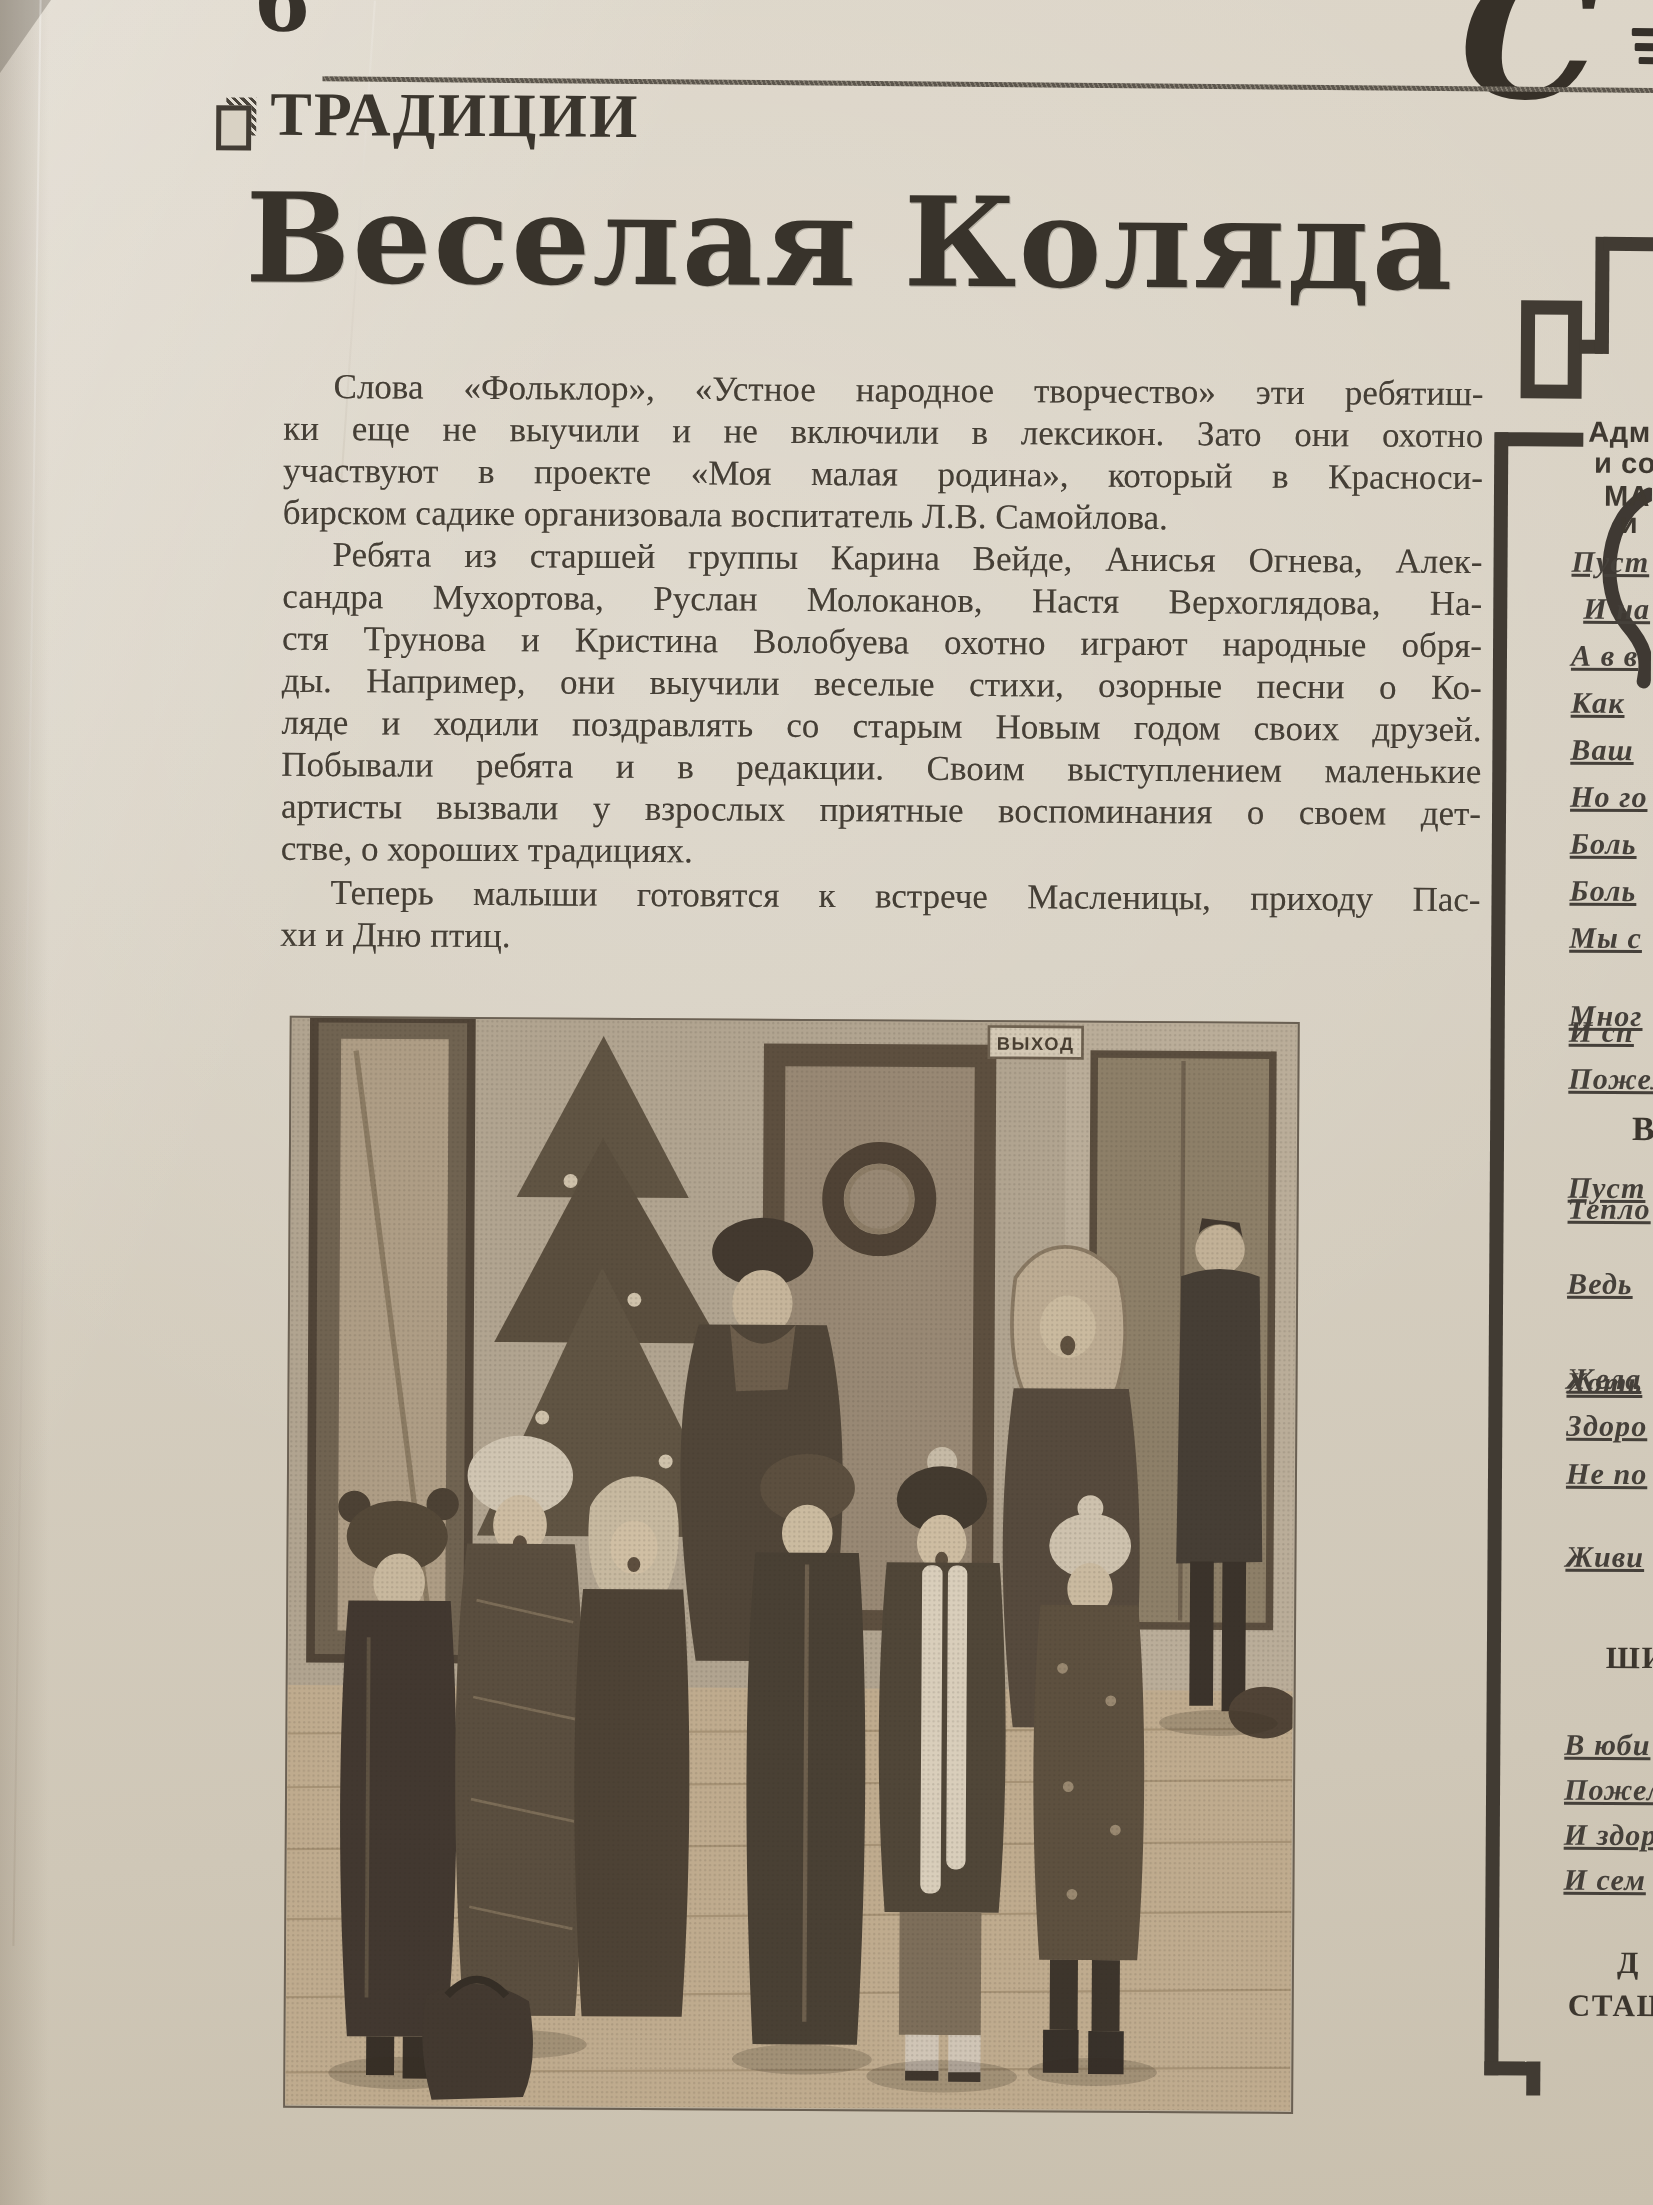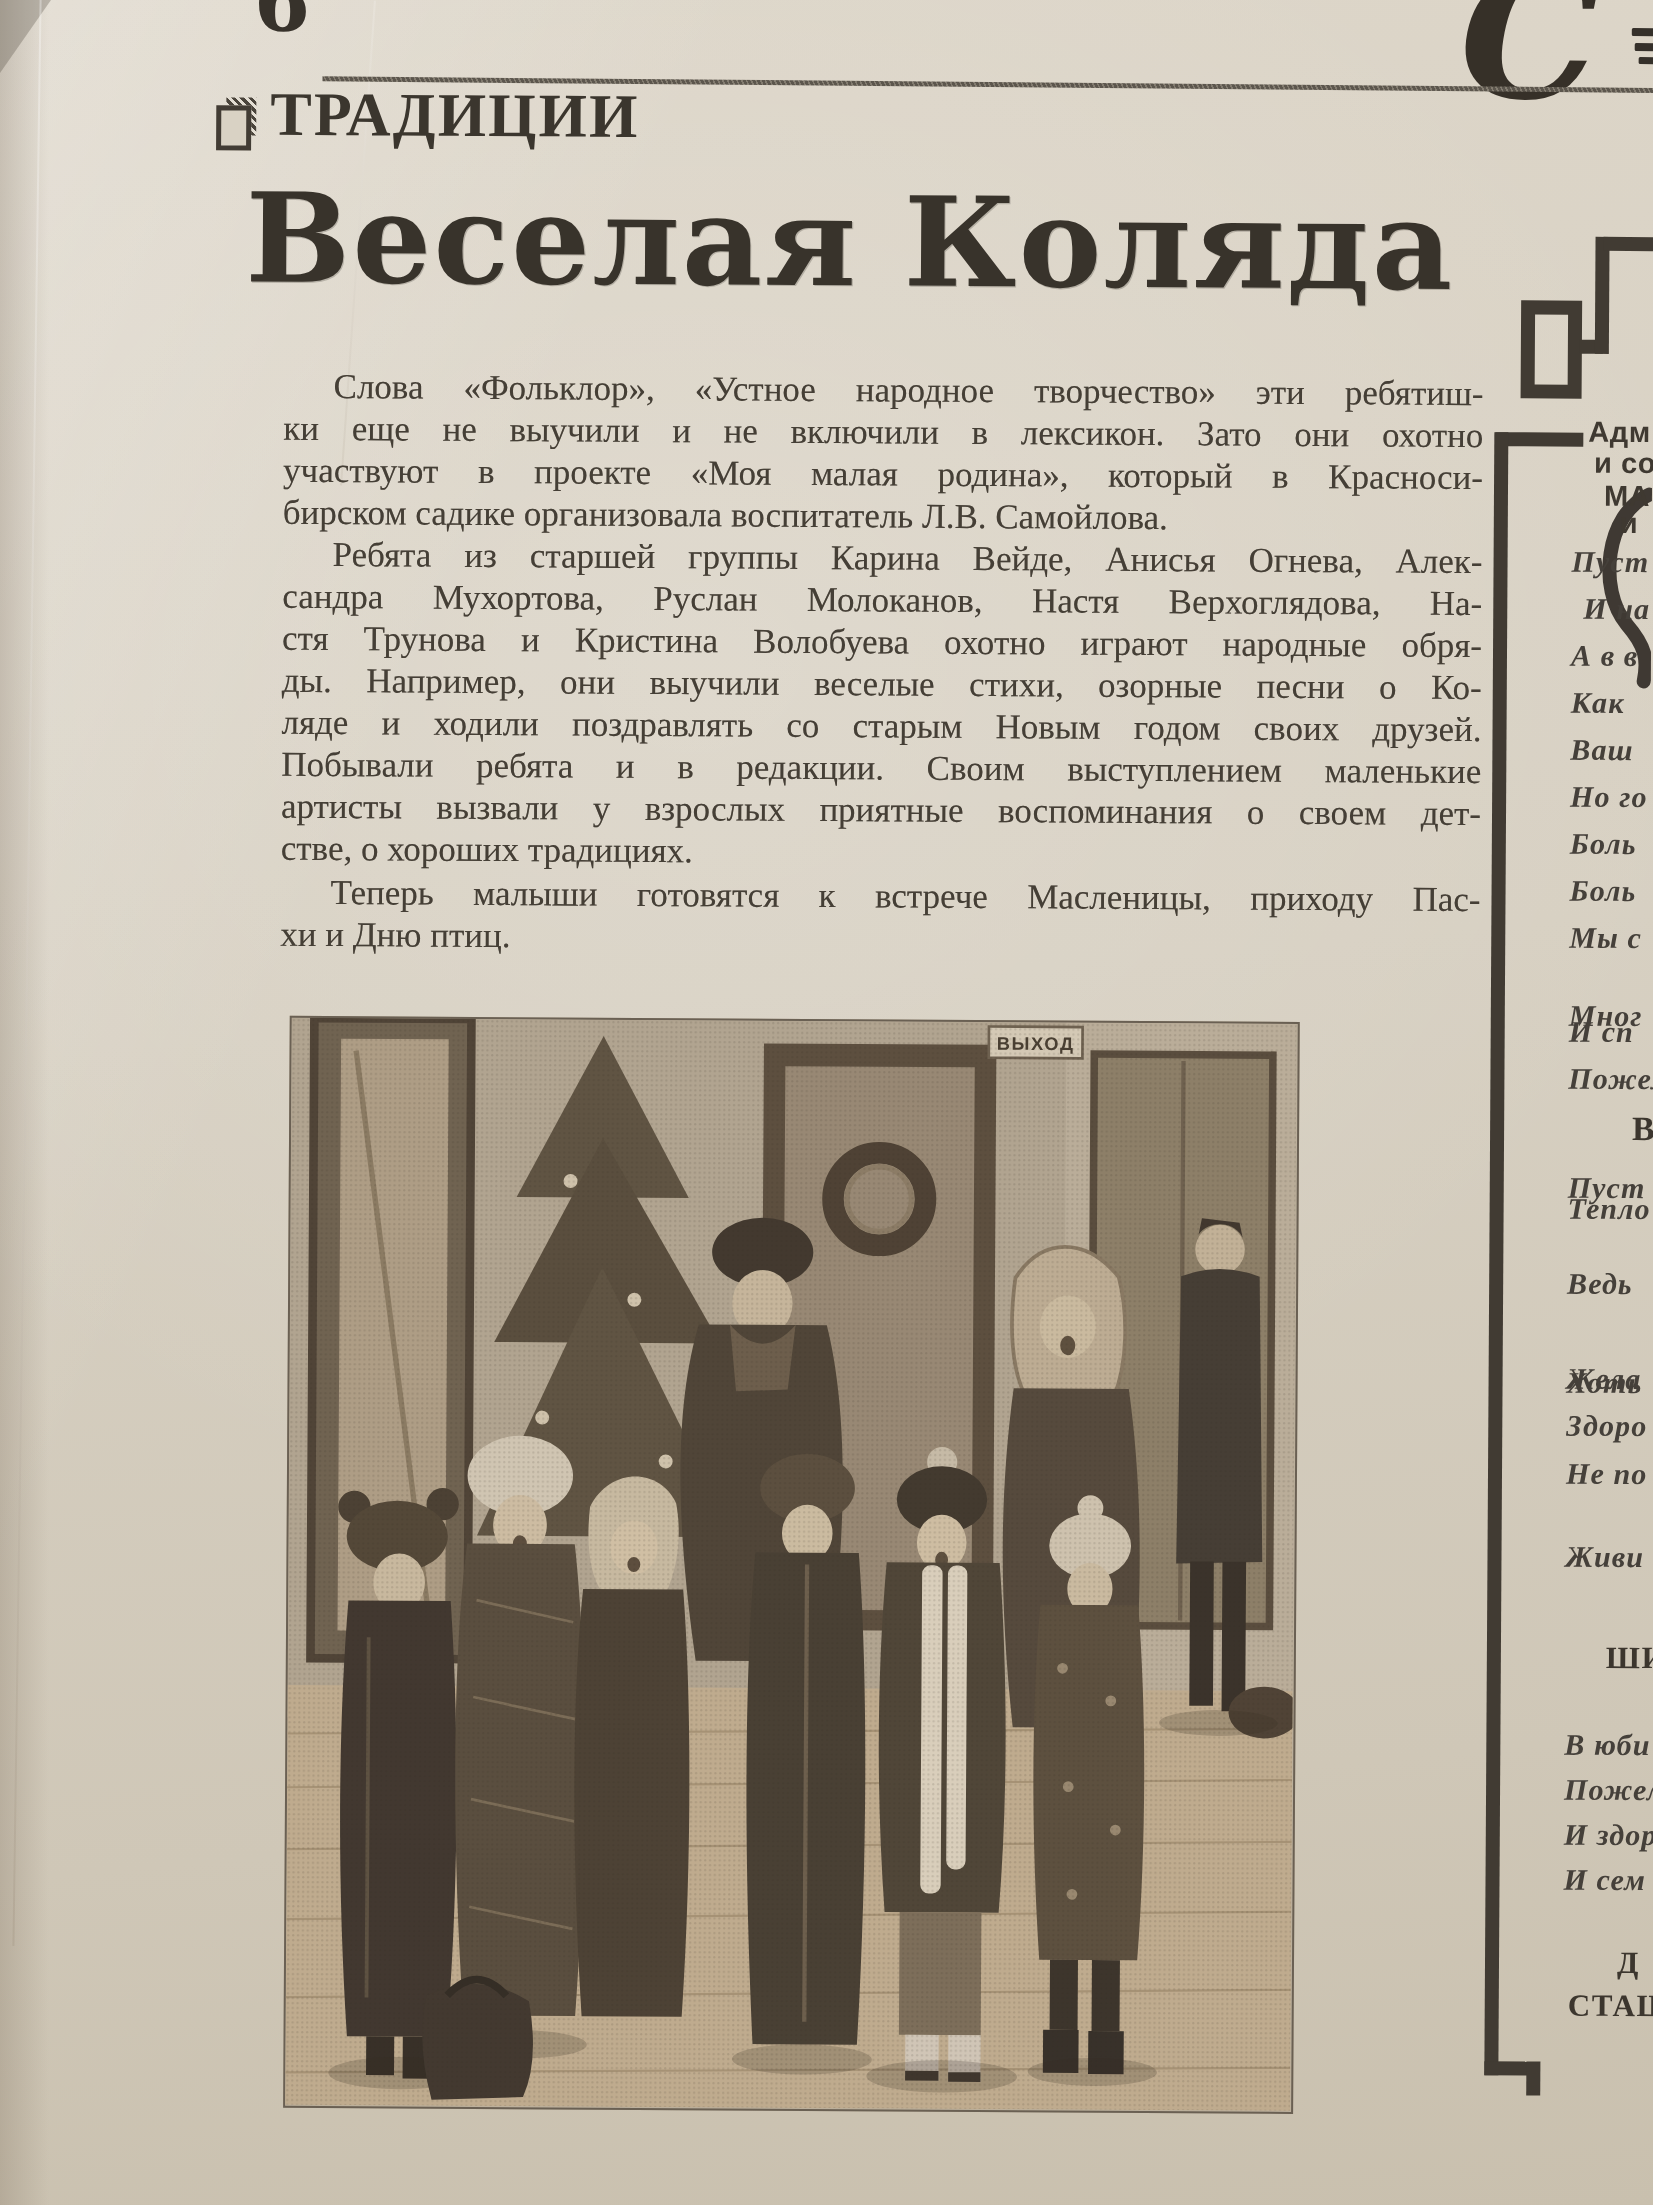--- a/index.html
+++ b/index.html
@@ -69,21 +69,21 @@
   .ll{text-align:left;}
   .ind{text-indent:50px;}
 
   
   #photo{position:absolute;left:295px;top:1019px;width:1010px;height:1092px;
     border:2.2px solid #6a6053;box-sizing:border-box;background:#bcb09c;}
 
   
   .fr{position:absolute;background:#413b33;}
   .rc-bold{position:absolute;font:bold 29px/31px "Liberation Sans",sans-serif;color:#3f3931;letter-spacing:0.5px;white-space:nowrap;}
-  .rc-poem{position:absolute;left:1574px;font:600 italic 30px/32px "Liberation Serif",serif;color:#45403a;white-space:nowrap;letter-spacing:1.1px;}
+  .rc-poem{position:absolute;left:1574px;font:600 italic 30px/32px "Liberation Serif",serif;color:#45403a;white-space:nowrap;letter-spacing:1.1px;text-decoration:underline;}
   .rc-head{position:absolute;font:bold 31px/32px "Liberation Serif",serif;color:#3c362e;letter-spacing:1.6px;white-space:nowrap;}
 </style>
 </head>
 <body>
 
 <div id="table">
   <div class="scratch" style="left:65px;top:2011px;width:227px;transform:rotate(38deg);"></div>
   <div class="scratch" style="left:227px;top:2151px;width:141px;transform:rotate(-24deg);"></div>
   <div class="scratch" style="left:919px;top:2157px;width:205px;transform:rotate(12deg);"></div>
   <div class="scratch" style="left:1362px;top:2086px;width:162px;transform:rotate(55deg);"></div>

